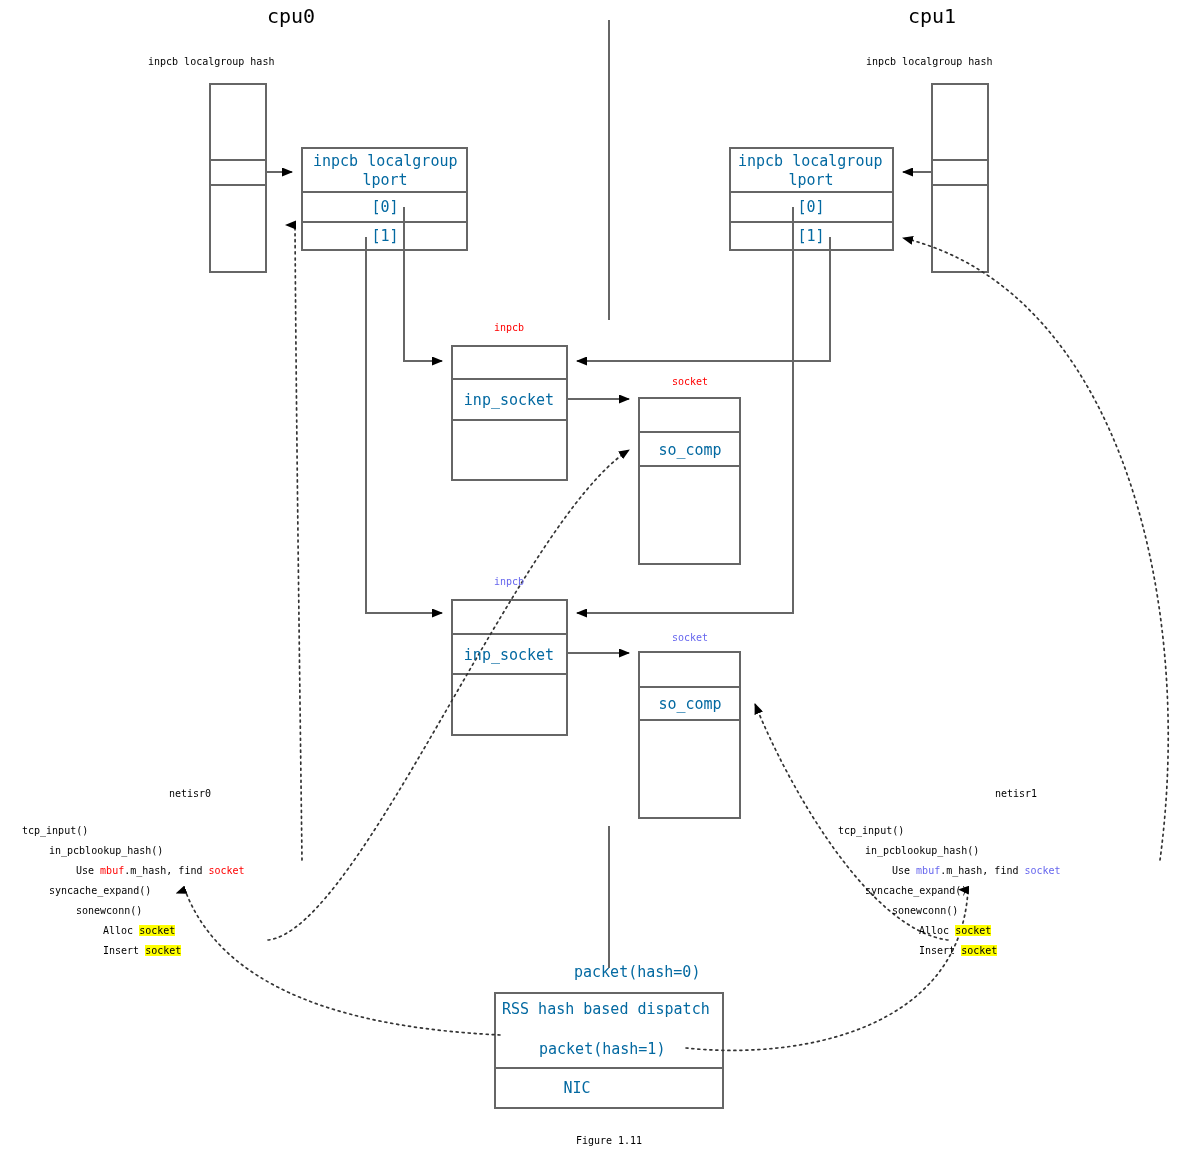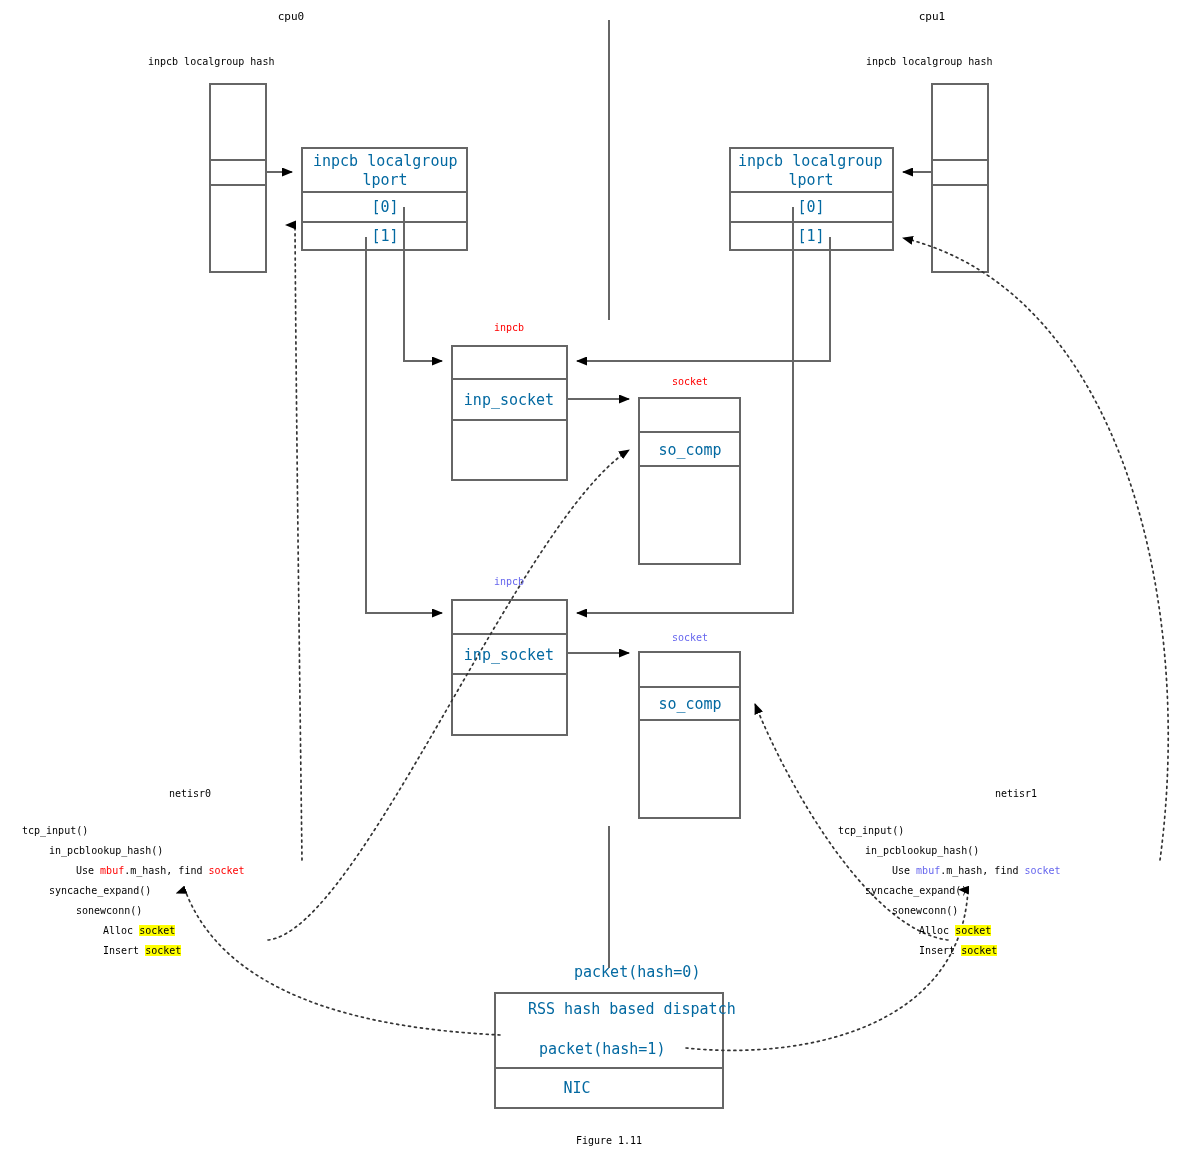--- a/index.html
+++ b/index.html
@@ -2,21 +2,21 @@
 <html><head>
 <meta charset="utf-8">
 <style>
   html,body{margin:0;padding:0;background:#ffffff;}
   body{font-family:"DejaVu Sans Mono","Liberation Mono",monospace;}
   #stage{position:relative;width:1200px;height:1171px;background:#fff;overflow:hidden;}
   #svgroot{position:absolute;left:0;top:0;width:1200px;height:1171px;}
   .lbl{position:absolute;white-space:pre;font-family:"DejaVu Sans Mono","Liberation Mono",monospace;
        font-size:15px;color:#000;line-height:17px;}
   .lbl.c{transform:translateX(-50%);text-align:center;}
-  .t17{font-size:11px;}
+  .t17{font-size:20px;}
   .t15{font-size:10px;}
   .red{color:#ff0000;}
   .blue{color:#6666ee;}
   .mag{color:#ff00cc;}
   .hl{background:#ffff00;}
   .und{}
   .boxtxt{position:absolute;white-space:pre;font-size:15px;color:#0369a1;
           font-family:"DejaVu Sans Mono","Liberation Mono",monospace;}
 </style>
 </head>
@@ -134,20 +134,20 @@
 
   <div class="lbl blue c t15" style="left:690px;top:629px;">socket</div>
   <div class="boxtxt c" style="left:690px;top:695px;transform:translateX(-50%);">so_comp</div>
 
   <div class="lbl c t15 und" style="left:190px;top:785px;">netisr0</div>
   <div id="netisr0-block" class="lbl t15" style="left:22px;top:821px;"><div style="white-space: pre; line-height: 20px; padding-left: 0px;"><span>tcp_input()</span></div><div style="white-space: pre; line-height: 20px; padding-left: 27px;"><span>in_pcblookup_hash()</span></div><div style="white-space: pre; line-height: 20px; padding-left: 54px;"><span>Use </span><span class="red">mbuf</span><span>.m_hash, find </span><span class="red">socket</span></div><div style="white-space: pre; line-height: 20px; padding-left: 27px;"><span>syncache_expand()</span></div><div style="white-space: pre; line-height: 20px; padding-left: 54px;"><span>sonewconn()</span></div><div style="white-space: pre; line-height: 20px; padding-left: 81px;"><span>Alloc </span><span class="hl">socket</span></div><div style="white-space: pre; line-height: 20px; padding-left: 81px;"><span>Insert </span><span class="hl">socket</span></div></div>
 
   <div class="lbl c t15 und" style="left:1016px;top:785px;">netisr1</div>
   <div id="netisr1-block" class="lbl t15" style="left:838px;top:821px;"><div style="white-space: pre; line-height: 20px; padding-left: 0px;"><span>tcp_input()</span></div><div style="white-space: pre; line-height: 20px; padding-left: 27px;"><span>in_pcblookup_hash()</span></div><div style="white-space: pre; line-height: 20px; padding-left: 54px;"><span>Use </span><span class="blue">mbuf</span><span>.m_hash, find </span><span class="blue">socket</span></div><div style="white-space: pre; line-height: 20px; padding-left: 27px;"><span>syncache_expand()</span></div><div style="white-space: pre; line-height: 20px; padding-left: 54px;"><span>sonewconn()</span></div><div style="white-space: pre; line-height: 20px; padding-left: 81px;"><span>Alloc </span><span class="hl">socket</span></div><div style="white-space: pre; line-height: 20px; padding-left: 81px;"><span>Insert </span><span class="hl">socket</span></div></div>
 
-  <div class="boxtxt" style="left:502px;top:1000px;margin-left:26px;">RSS hash based dispatch</div>
+  <div class="boxtxt" style="left:502px;top:1000px;">RSS hash based dispatch</div>
   <div class="boxtxt red" style="left:539px;top:963px;margin-left:35px;">packet(hash=0)</div>
   <div class="boxtxt blue" style="left:539px;top:1040px;">packet(hash=1)</div>
   <div class="boxtxt c" style="left:577px;top:1079px;transform:translateX(-50%);">NIC</div>
 
   <div class="lbl c t15" style="left:609px;top:1132px;">Figure 1.11</div>
 
 </div>
 
 </body></html>

